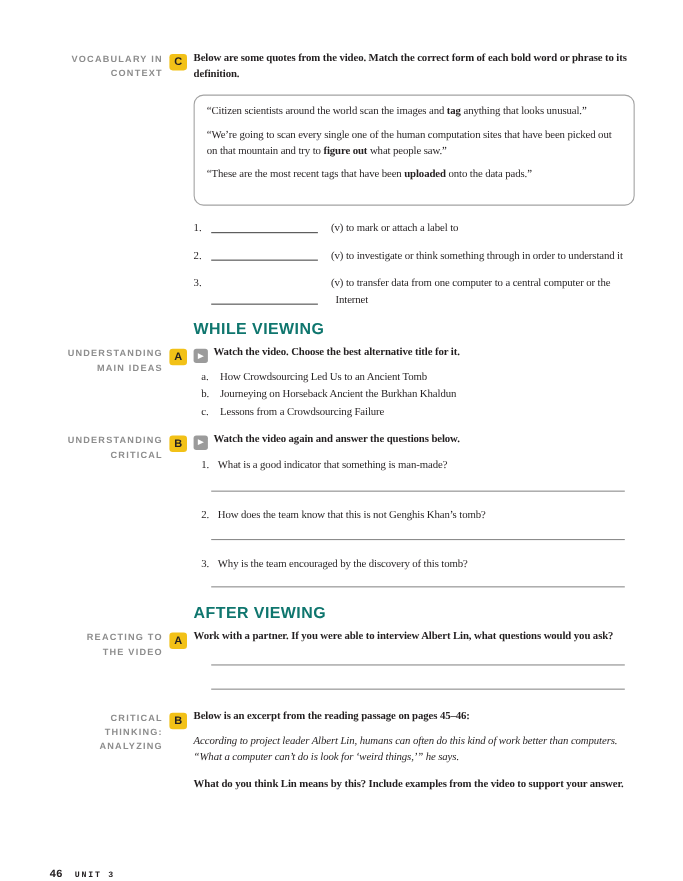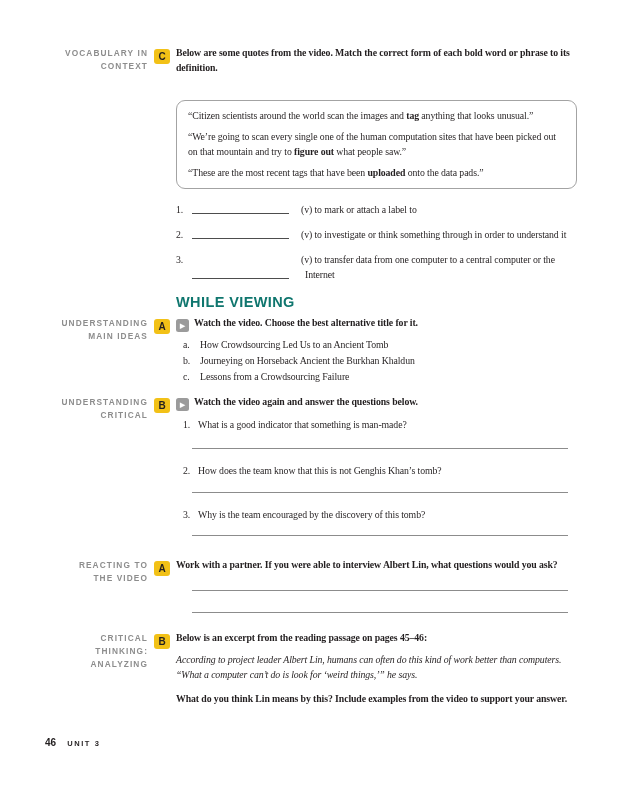--- a/index.html
+++ b/index.html
@@ -51,24 +51,24 @@
     border-radius:2.5px;
     color:#ffffff;
     font-size:6.5px;
     line-height:13px;
     text-align:center;
     vertical-align:-2px;
     margin-right:5px;
   }
 
   .quote-box {
-    margin-top:25px;
+    margin-top:11px;
     border:1px solid #a3a3a3;
     border-radius:9px;
-    padding:7px 11px 8px 11px;
+    padding:7px 11px 20px 11px;
   }
   .quote-box p + p { margin-top:6px; }
 
   .items { margin-top:13px; }
   .item { display:grid; grid-template-columns:16px 97px 1fr; }
   .item + .item { margin-top:10px; }
   .item .blank { border-bottom:1px solid #4d4d4d; margin-bottom:3px; }
   .item .def { padding-left:16px; text-indent:-4px; }
 
   .h1 {
@@ -82,22 +82,22 @@
   .option { display:grid; grid-template-columns:17px 1fr; line-height:16px; }
 
   .question { display:grid; grid-template-columns:15px 1fr; padding-left:7px; }
   .ans-line { border-bottom:1px solid #8c8c8c; margin:0 9px 0 16px; }
 
   .excerpt { font-style:italic; margin-top:7px; }
   .bold-q { font-weight:bold; margin-top:9px; }
 
   .footer {
     position:absolute;
-    left:45px; top:737px;
-    display:flex; align-items:baseline;
+    left:45px; top:790px;
+    display:flex; align-items:baseline;font-family:Liberation Mono, monospace;
   }
   .footer .pagenum { font-size:10px; font-weight:bold; }
   .footer .unit { font-size:7.5px; font-weight:bold; letter-spacing:1.6px; margin-left:11px; }
 
   
   .sec-vocab { padding-top:45px; }
 </style>
 </head>
 <body>
 
@@ -200,20 +200,21 @@
         <span>3.</span>
         <span>Why is the team encouraged by the discovery of this tomb?</span>
       </div>
       <div class="ans-line" style="margin-top:13px;"></div>
     </div>
   </div>
 
   <div class="row" style="margin-top:16px;">
     <div></div>
       <div></div>
+    <div class="h1">AFTER VIEWING</div>
   </div>
 
   <div class="row" style="margin-top:5px;">
     <div class="side">
       <div>REACTING TO</div>
       <div>THE VIDEO</div>
     </div>
     <div class="badge-col">
       <span class="badge">A</span>
     </div>

